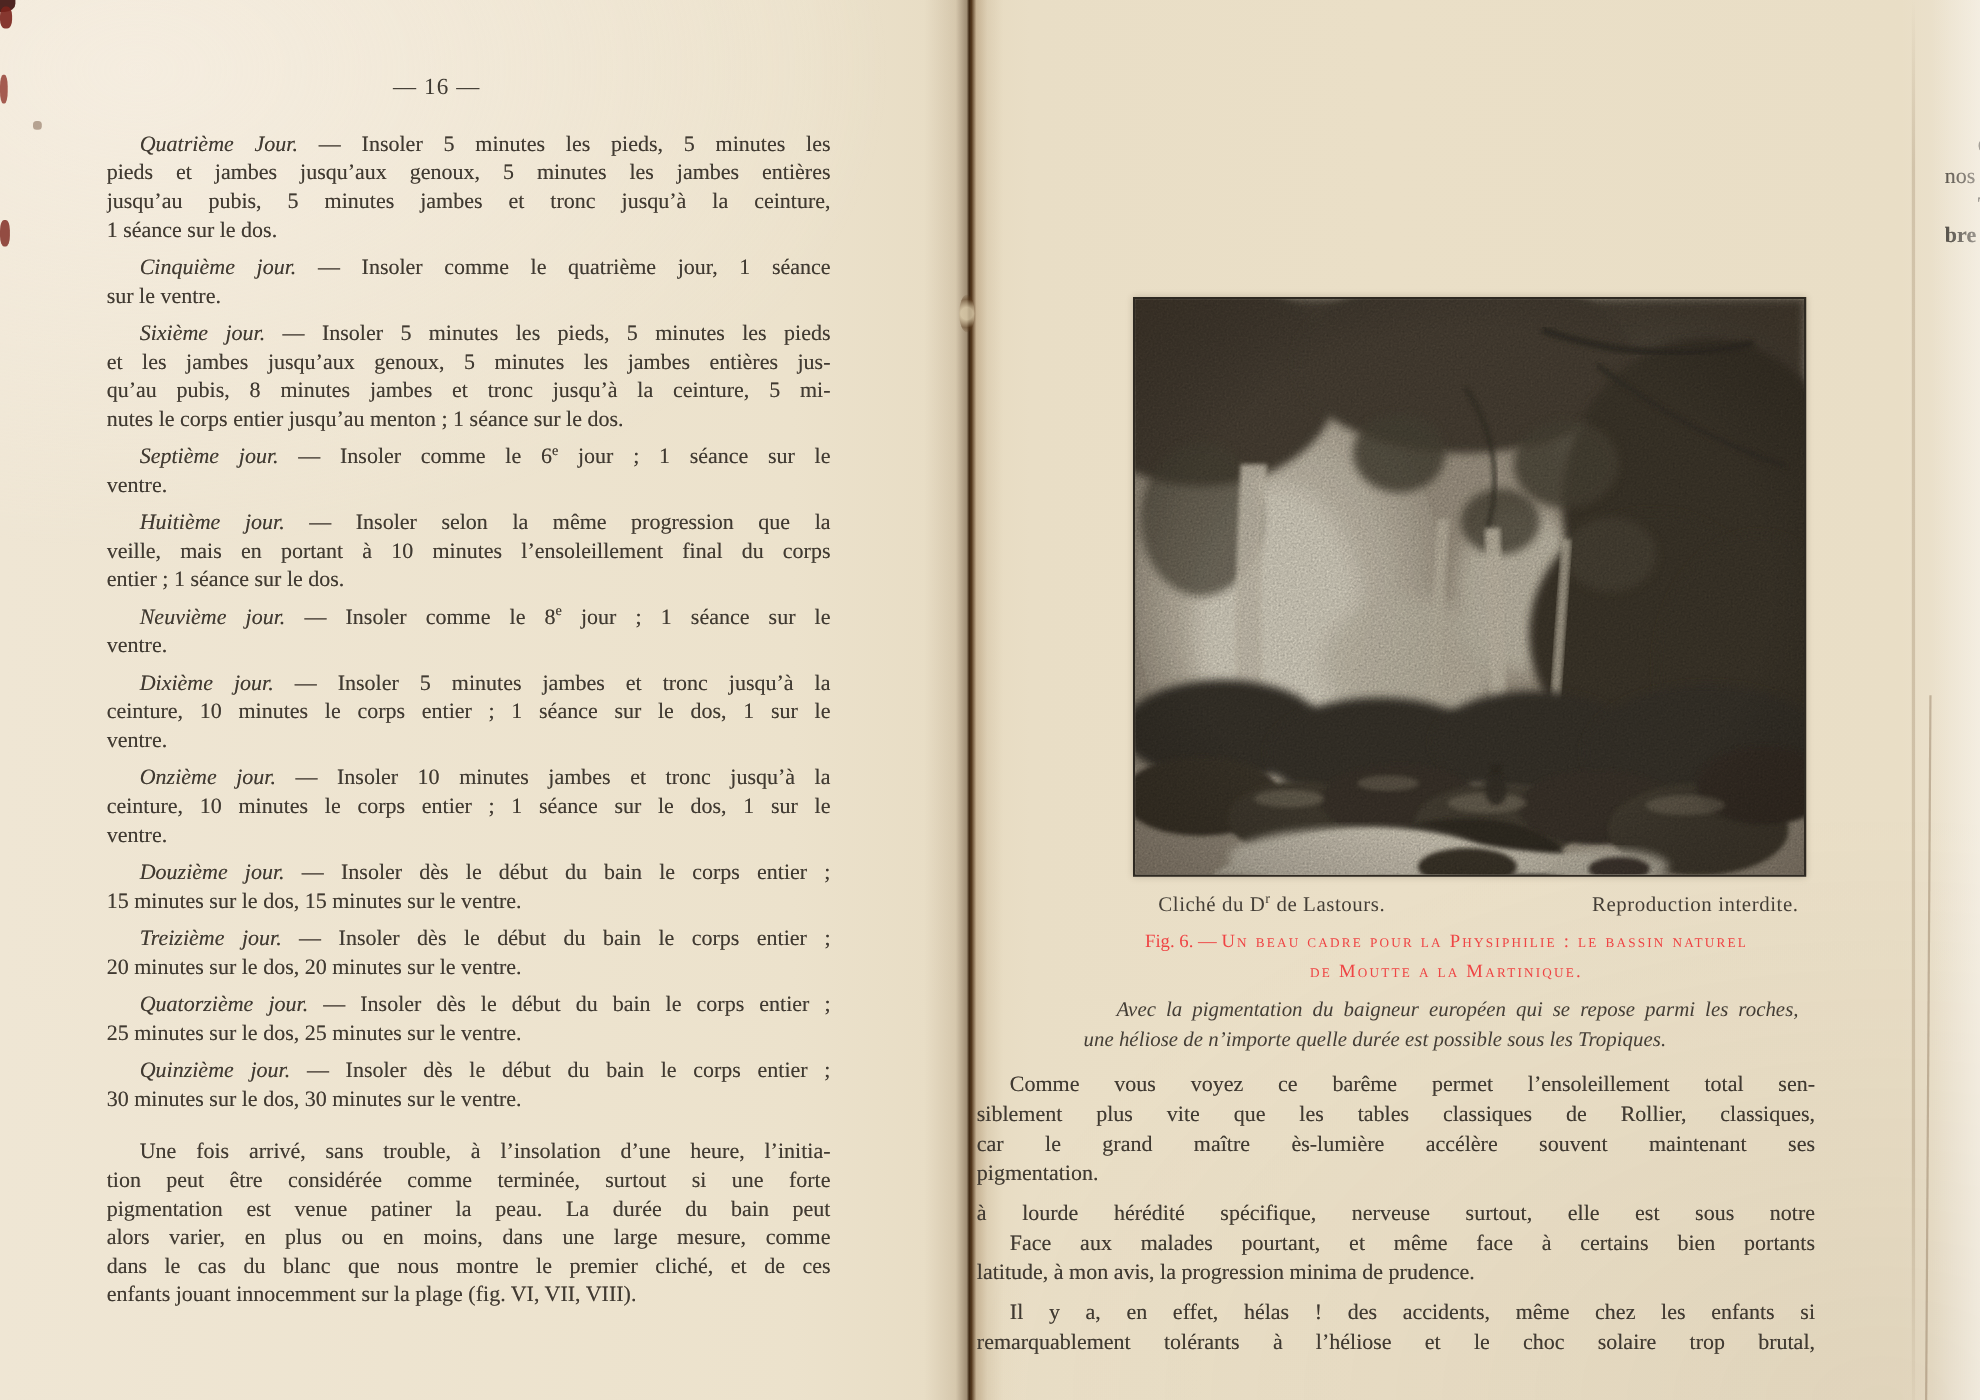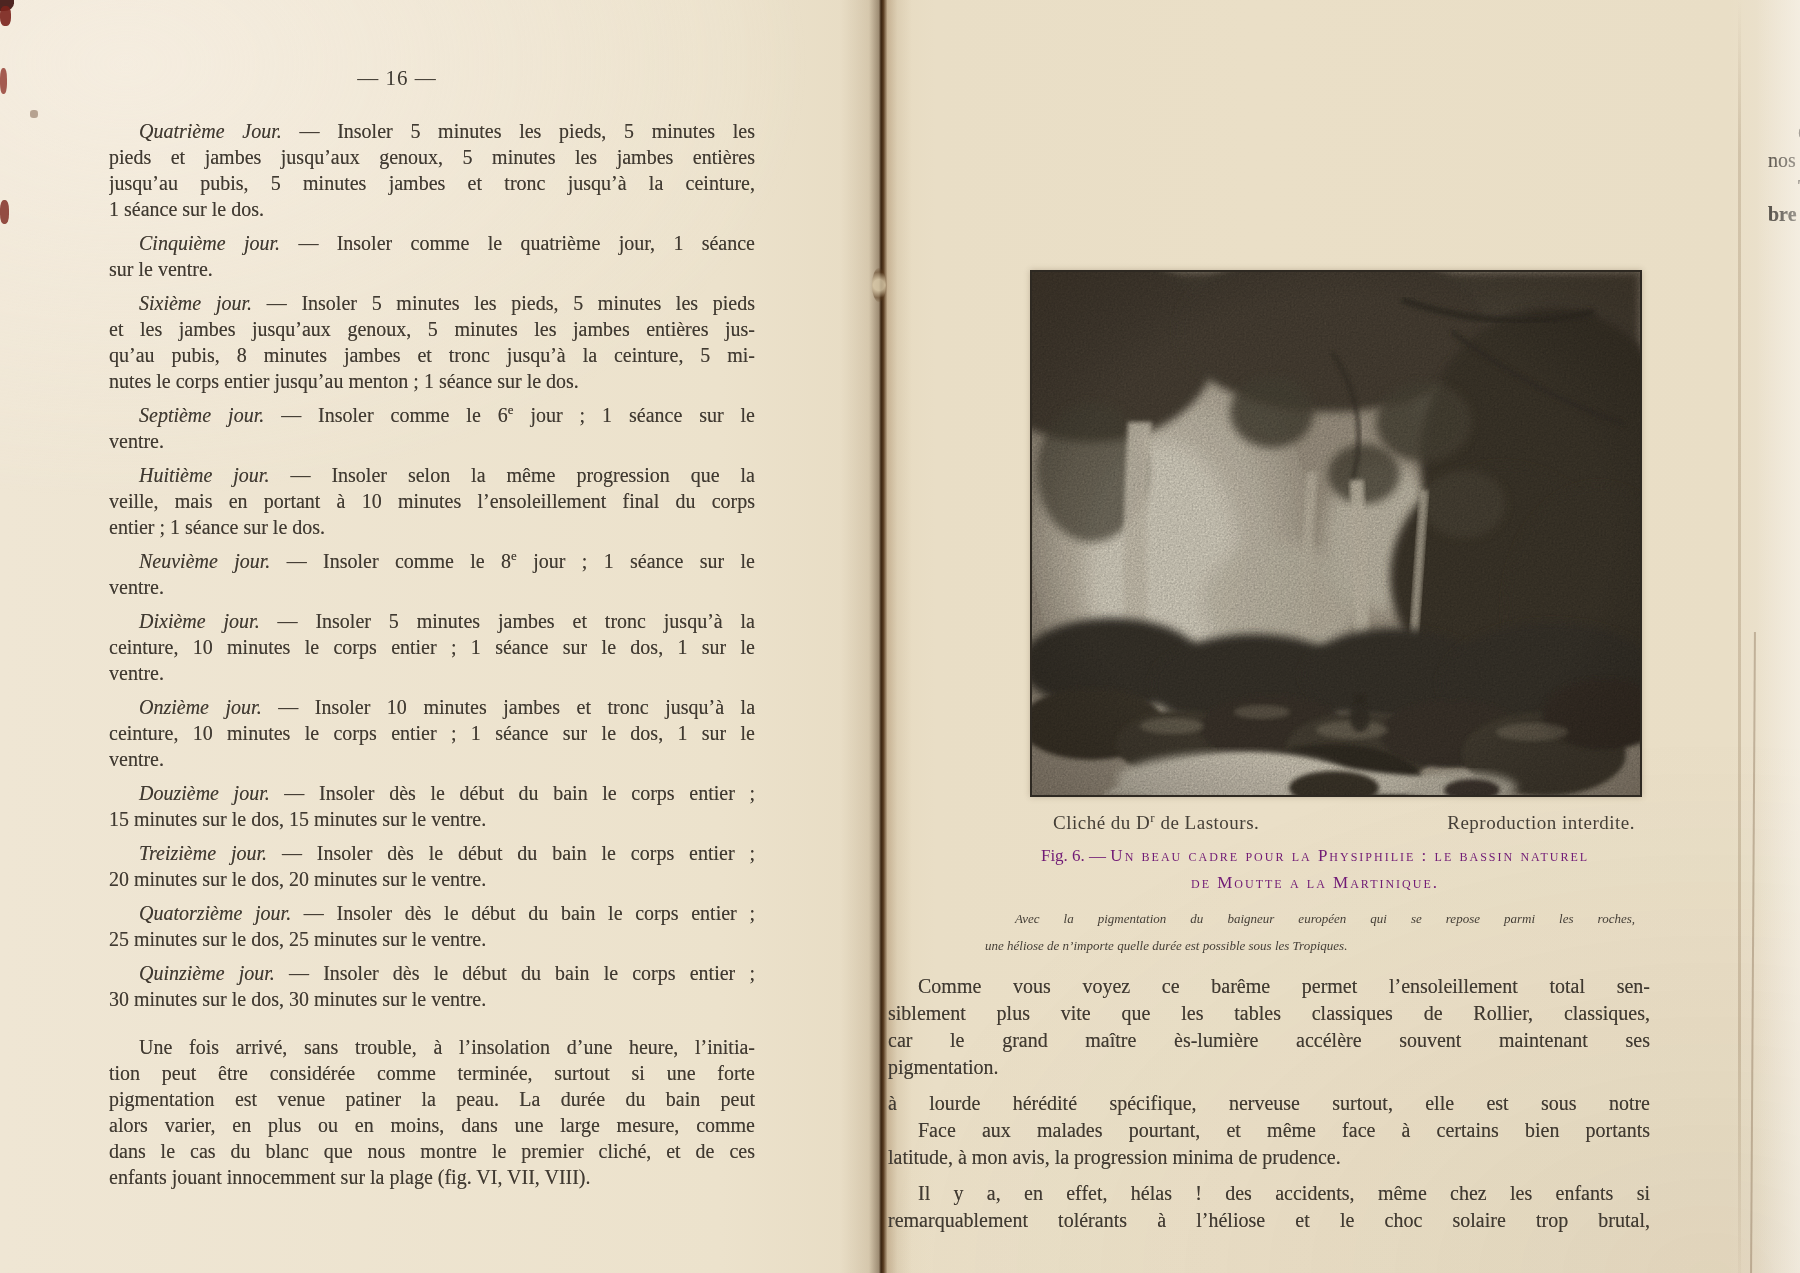--- a/index.html
+++ b/index.html
@@ -36,40 +36,40 @@
   .mark4{left:0;top:200px;width:9px;height:24px;background:#7a241c;opacity:.8;}
   
   .pagenum{position:absolute;font-size:21px;letter-spacing:1px;text-align:center;color:#3e3931;}
   .pagenum.p16{left:97px;top:66px;width:600px;}
   .pagenum.p17{left:888px;top:76px;width:610px;}
   .textcol{position:absolute;font-size:20px;color:#403a32;text-shadow:0 0 .4px rgba(70,58,45,.55);}
   .col-left{left:97px;top:118px;width:658px;line-height:26px;}
   .col-right-top{left:888px;top:120px;width:762px;line-height:27px;}
   .col-right-bottom{left:888px;top:973px;width:762px;line-height:27px;}
   .line{text-align:justify;text-align-last:justify;overflow:hidden;}
-  .col-left .line{height:26px;margin-left:12px;}
+  .col-left .line{height:26px;}
   .col-right-top .line,.col-right-bottom .line{height:27px;}
   .line.last{text-align-last:left;}
   .line.ind{text-indent:30px;}
   .para{margin-bottom:8px;}
   .col-right-bottom .para{margin-bottom:9px;}
   .para.gap{margin-top:22px;}
   .i{font-style:italic;}
   .b{font-weight:bold;color:#37322b;}
   .sup{font-size:13px;vertical-align:super;line-height:0;}
   .sc{font-variant:small-caps;letter-spacing:2px;}
   
   .photo-frame{position:absolute;left:1030px;top:270px;width:612px;height:527px;
     border:2px solid #2e2922;box-sizing:border-box;background:#a89f8e;box-shadow:0 0 6px rgba(80,60,35,.25);}
   .photo-frame svg{display:block;width:100%;height:100%;}
   .credits{position:absolute;left:1032px;top:812px;width:582px;display:flex;justify-content:space-between;
     font-size:19px;color:#453f37;letter-spacing:.5px;margin-left:21px;}
-  .figcap{position:absolute;left:980px;top:846px;width:670px;text-align:center;font-size:17px;color:#701a75;}
+  .figcap{position:absolute;left:980px;top:846px;width:670px;text-align:center;font-size:17px;color:#ef4444;}
   .figcap.l2{top:873px;}
-  .note{position:absolute;left:985px;top:905px;width:650px;font-style:italic;font-size:13px;line-height:27px;color:#443e36;}
+  .note{position:absolute;left:985px;top:905px;width:650px;font-style:italic;font-size:19px;line-height:27px;color:#443e36;}
   .note .line{height:27px;}
 </style>
 </head>
 <body>
 
 <div class="spread">
 
   <div class="corner-speck"></div>
   <div class="mark mark1"></div>
   <div class="mark mark2"></div>

